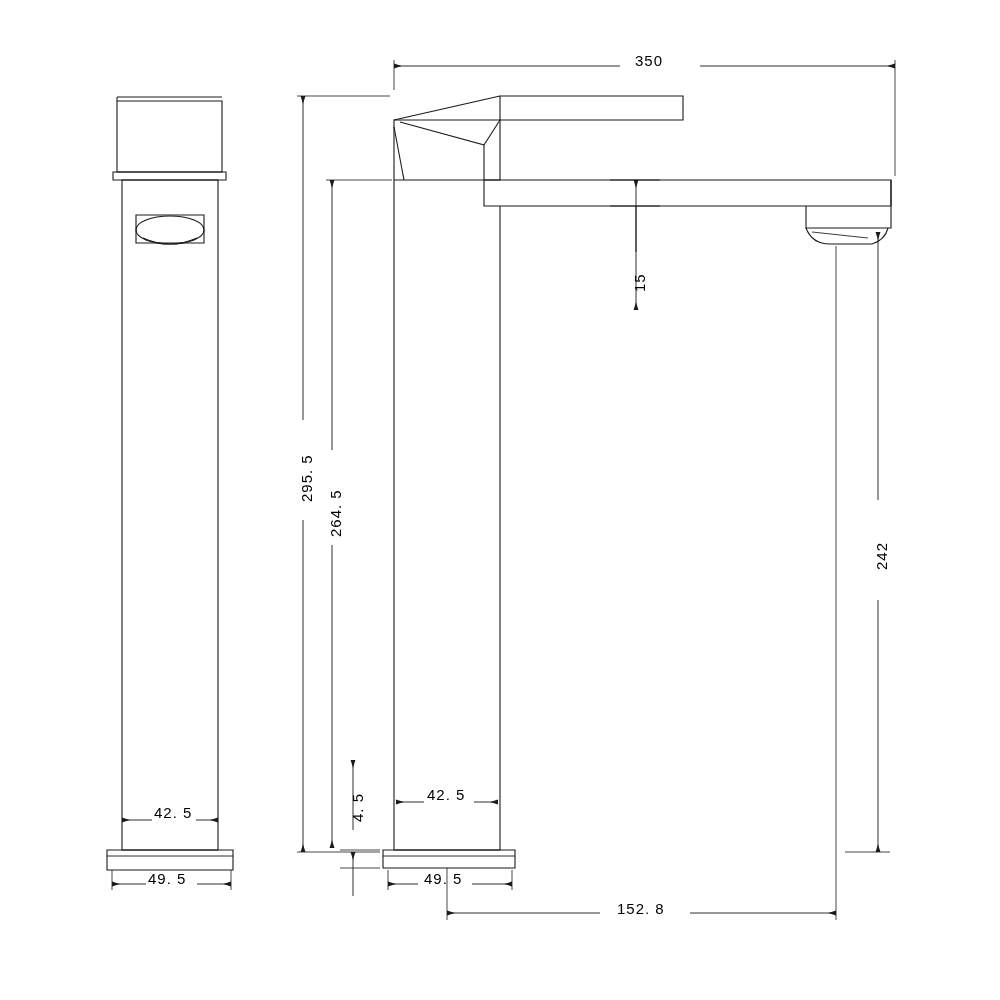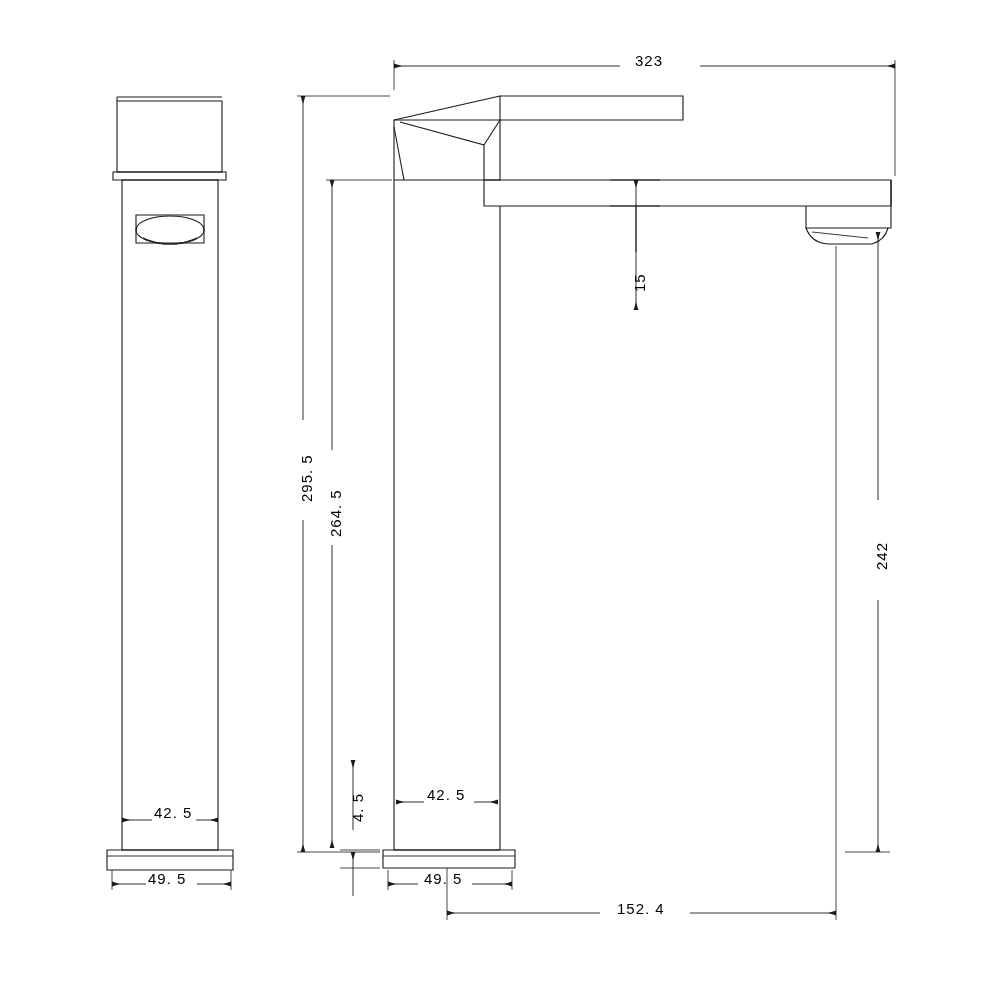--- a/index.html
+++ b/index.html
@@ -154,33 +154,33 @@
     <g stroke-width="0.9">
       <path d="M 447 913 L 600 913" marker-start="url(#arrStart)"></path>
       <path d="M 690 913 L 836 913" marker-end="url(#arrEnd)"></path>
       <path d="M 447 868 L 447 920" stroke-width="0.8"></path>
       <path d="M 836 246 L 836 920" stroke-width="0.8"></path>
     </g>
 
   </g>
 </svg>
 
-<div class="dim-label" style="left:635px; top:52px;">323</div>
+<div class="dim-label" style="left:635px; top:52px;">350</div>
 
 <div class="dim-label vert" style="left:631px; top:292px; transform: rotate(-90deg);">15</div>
 
 <div class="dim-label vert" style="left:298px; top:502px; transform: rotate(-90deg);">295. 5</div>
 
 <div class="dim-label vert" style="left:327px; top:537px; transform: rotate(-90deg);">264. 5</div>
 
 <div class="dim-label vert" style="left:349px; top:822px; transform: rotate(-90deg);">4. 5</div>
 
 <div class="dim-label vert" style="left:873px; top:570px; transform: rotate(-90deg);">242</div>
 
 <div class="dim-label" style="left:154px; top:804px;">42. 5</div>
 
 <div class="dim-label" style="left:148px; top:870px;">49. 5</div>
 
 <div class="dim-label" style="left:427px; top:786px;">42. 5</div>
 
 <div class="dim-label" style="left:424px; top:870px;">49. 5</div>
 
-<div class="dim-label" style="left:617px; top:900px;">152. 4</div>
+<div class="dim-label" style="left:617px; top:900px;">152. 8</div>
 
 </body></html>

